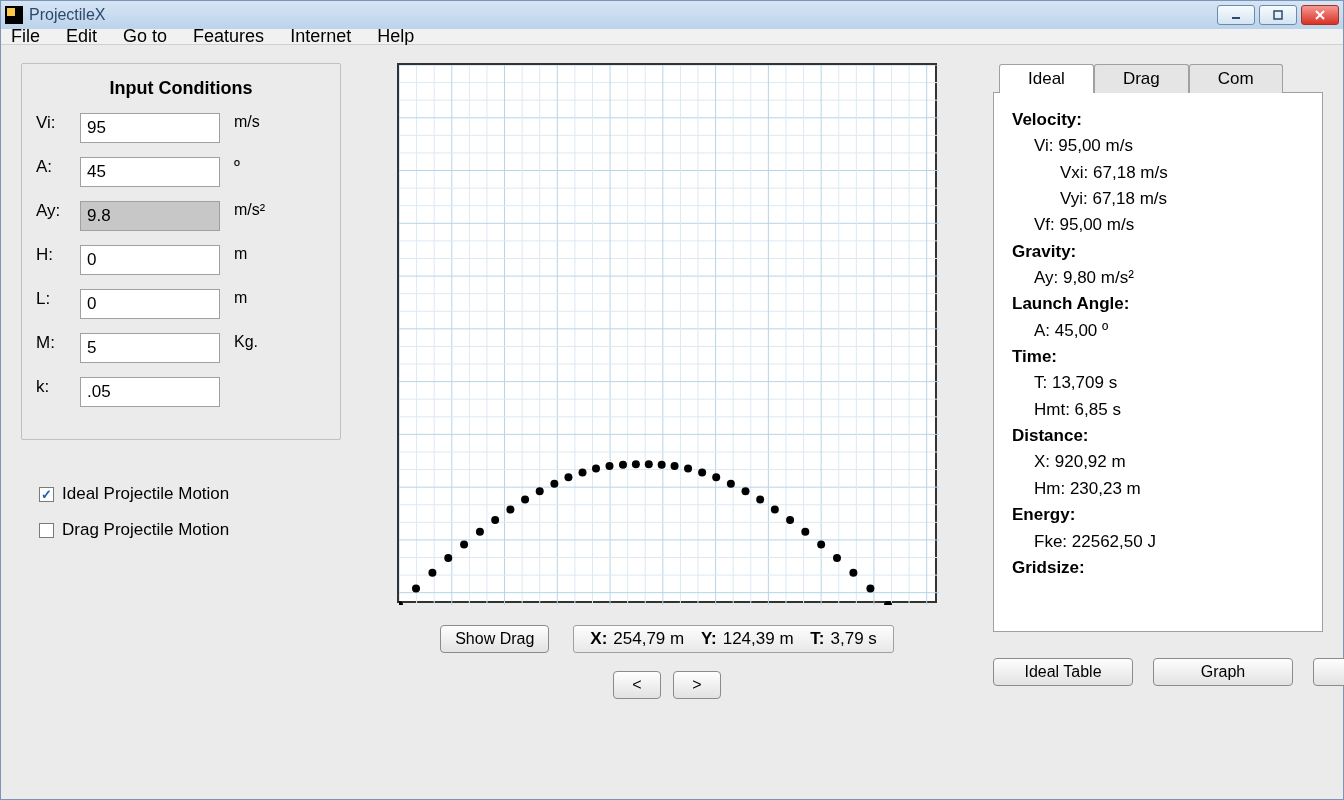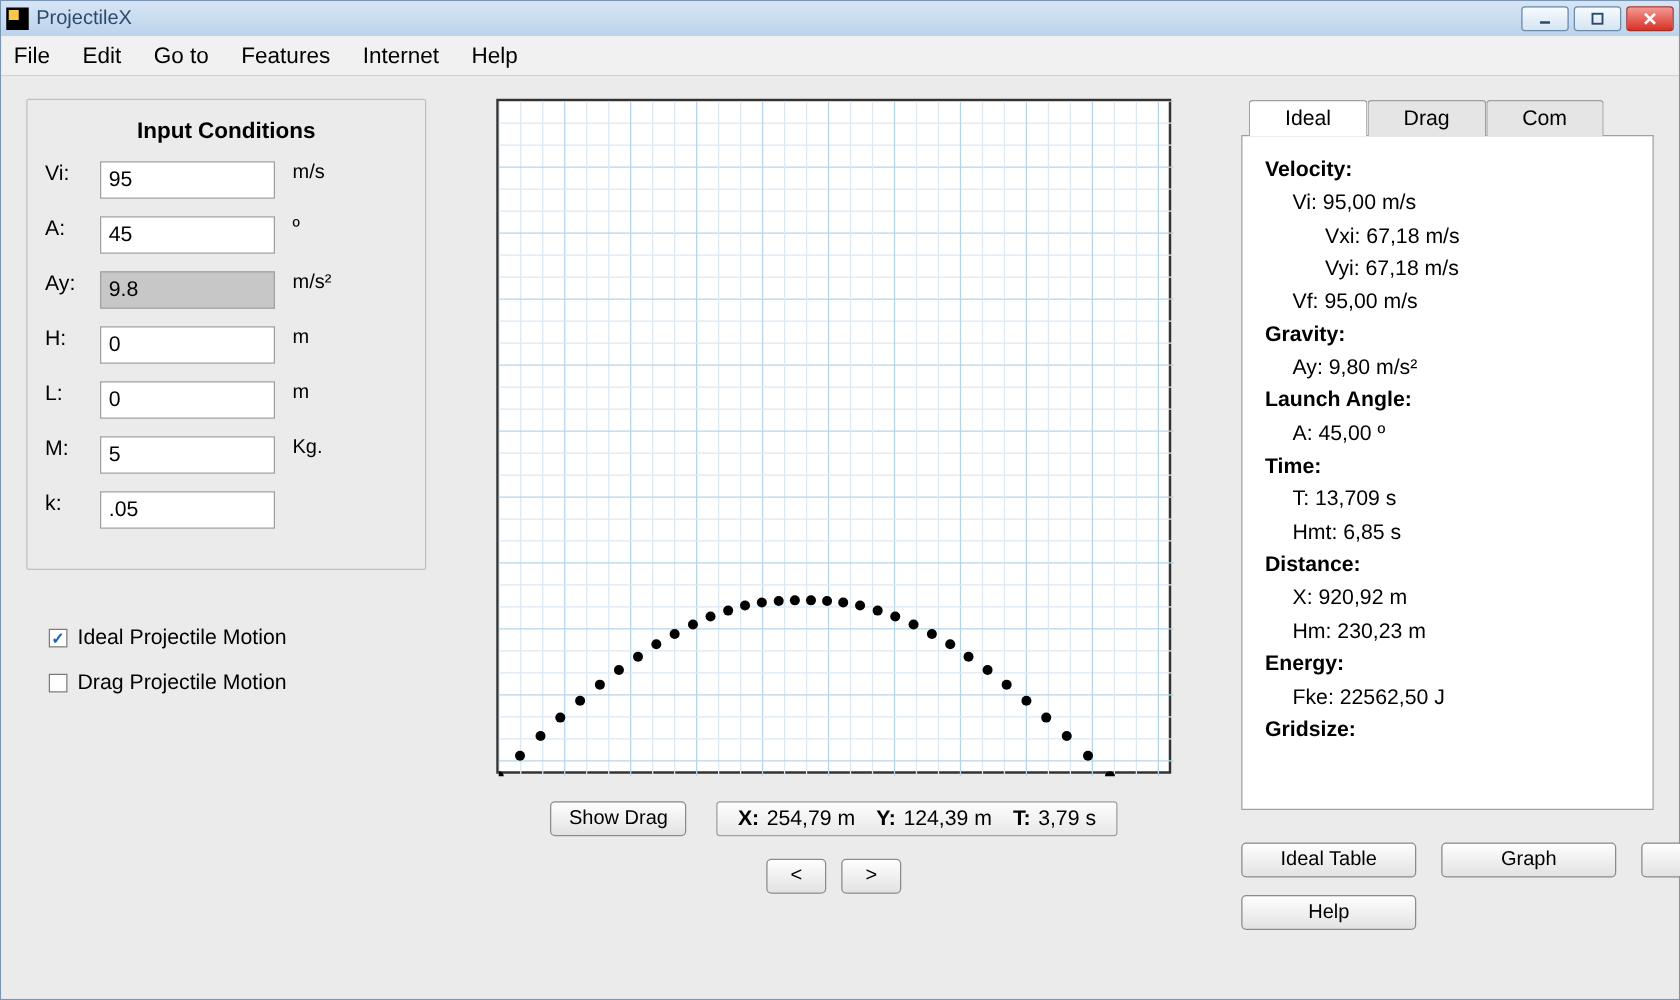--- a/index.html
+++ b/index.html
@@ -51,21 +51,21 @@
     align-items: center;
     justify-content: center;
   }
   .win-btn.close {
     background: linear-gradient(to bottom,#f39a94,#d93025);
     border-color: #a72f24;
     color: #fff;
   }
   .win-btn svg { width: 14px; height: 12px; }
   .menubar {
-    height: 32px;
+    height: 16px;
     background: #f1f1f1;
     border-bottom: 1px solid #d0d0d0;
     display: flex;
     align-items: center;
     padding: 0 10px;
     gap: 26px;
     font-size: 18px;
   }
   .menu-item { cursor: pointer; }
   .content {
@@ -202,21 +202,21 @@
     font-size: 17px;
     line-height: 1.55;
     height: 540px;
   }
   .tab-body .hdr { font-weight: bold; }
   .tab-body .ind { padding-left: 22px; }
   .tab-body .ind2 { padding-left: 48px; }
   .right-buttons {
     margin-top: 26px;
     display: grid;
-    grid-template-columns: 1fr 1fr 1fr;
+    grid-template-columns: 1fr 1fr 1fr 1fr;
     gap: 14px 20px;
   }
   .right-buttons .btn { width: 140px; justify-self: center; }
 </style>
 </head>
 <body>
 
 <div class="window">
 
   <div class="titlebar">

